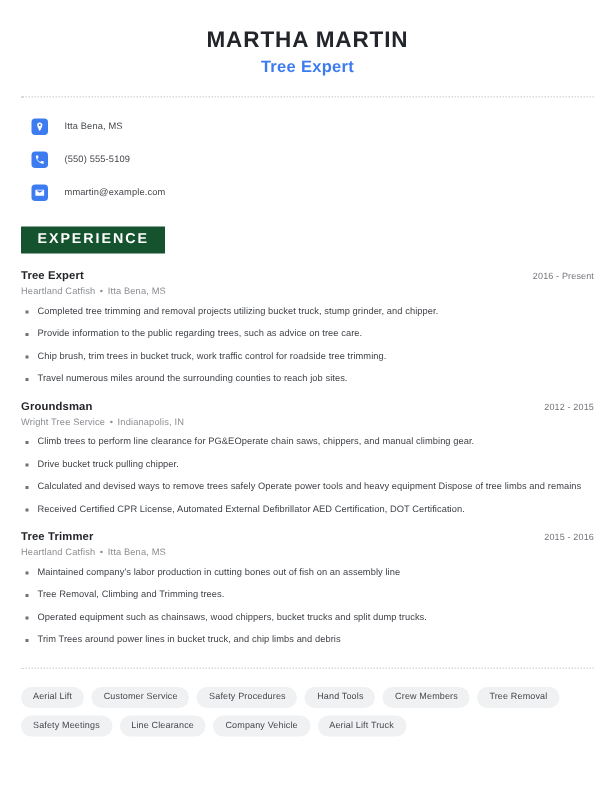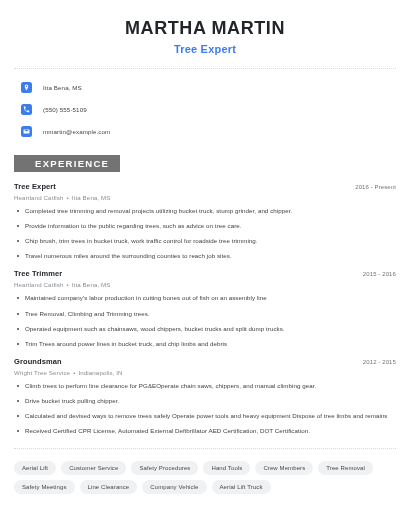--- a/index.html
+++ b/index.html
@@ -21,21 +21,21 @@
     padding: 0 14px;
     position: relative;
   }
 
   
   .header {
     text-align: center;
     padding-top: 18px;
   }
   .name {
-    font-size: 18px;
+    font-size: 15px;
     font-weight: bold;
     letter-spacing: 0.6px;
     color: #22252a;
     line-height: 1.15;
   }
   .job-title {
     font-size: 11px;
     font-weight: bold;
     color: #3d7cf0;
     margin-top: 4px;
@@ -75,26 +75,26 @@
     font-size: 6.2px;
     color: #44474c;
     margin-left: 11px;
     letter-spacing: 0.1px;
   }
 
   
   .section { margin-top: 12px; }
   .sec-badge {
     display: inline-block;
-    background: #737373;
+    background: #14532d;
     color: #ffffff;
     font-size: 9.5px;
     font-weight: bold;
     letter-spacing: 1.3px;
-    padding: 4px 11px 4px 21px;
+    padding: 4px 11px 4px 11px;
     line-height: 1;
   }
 
   
   .jobs { margin-top: 10px; }
   .job { margin-bottom: 9px; }
   .job-head {
     display: flex;
     align-items: baseline;
     justify-content: space-between;
@@ -220,47 +220,47 @@
         <ul class="bullets">
           <li>Completed tree trimming and removal projects utilizing bucket truck, stump grinder, and chipper.</li>
           <li>Provide information to the public regarding trees, such as advice on tree care.</li>
           <li>Chip brush, trim trees in bucket truck, work traffic control for roadside tree trimming.</li>
           <li>Travel numerous miles around the surrounding counties to reach job sites.</li>
         </ul>
       </div>
 
       <div class="job">
         <div class="job-head">
+          <span class="job-role">Groundsman</span>
+          <span class="job-dates">2012 - 2015</span>
+        </div>
+        <div class="job-sub">
+          <span>Wright Tree Service</span><span class="sep">•</span><span>Indianapolis, IN</span>
+        </div>
+        <ul class="bullets">
+          <li>Climb trees to perform line clearance for PG&amp;EOperate chain saws, chippers, and manual climbing gear.</li>
+          <li>Drive bucket truck pulling chipper.</li>
+          <li>Calculated and devised ways to remove trees safely Operate power tools and heavy equipment Dispose of tree limbs and remains</li>
+          <li>Received Certified CPR License, Automated External Defibrillator AED Certification, DOT Certification.</li>
+        </ul>
+      </div>
+
+      <div class="job">
+        <div class="job-head">
           <span class="job-role">Tree Trimmer</span>
           <span class="job-dates">2015 - 2016</span>
         </div>
         <div class="job-sub">
           <span>Heartland Catfish</span><span class="sep">•</span><span>Itta Bena, MS</span>
         </div>
         <ul class="bullets">
           <li>Maintained company's labor production in cutting bones out of fish on an assembly line</li>
           <li>Tree Removal, Climbing and Trimming trees.</li>
           <li>Operated equipment such as chainsaws, wood chippers, bucket trucks and split dump trucks.</li>
           <li>Trim Trees around power lines in bucket truck, and chip limbs and debris</li>
-        </ul>
-      </div>
-
-      <div class="job">
-        <div class="job-head">
-          <span class="job-role">Groundsman</span>
-          <span class="job-dates">2012 - 2015</span>
-        </div>
-        <div class="job-sub">
-          <span>Wright Tree Service</span><span class="sep">•</span><span>Indianapolis, IN</span>
-        </div>
-        <ul class="bullets">
-          <li>Climb trees to perform line clearance for PG&amp;EOperate chain saws, chippers, and manual climbing gear.</li>
-          <li>Drive bucket truck pulling chipper.</li>
-          <li>Calculated and devised ways to remove trees safely Operate power tools and heavy equipment Dispose of tree limbs and remains</li>
-          <li>Received Certified CPR License, Automated External Defibrillator AED Certification, DOT Certification.</li>
         </ul>
       </div>
 
     </div>
   </div>
 
   <hr class="rule">
 
   <div class="section">
 

